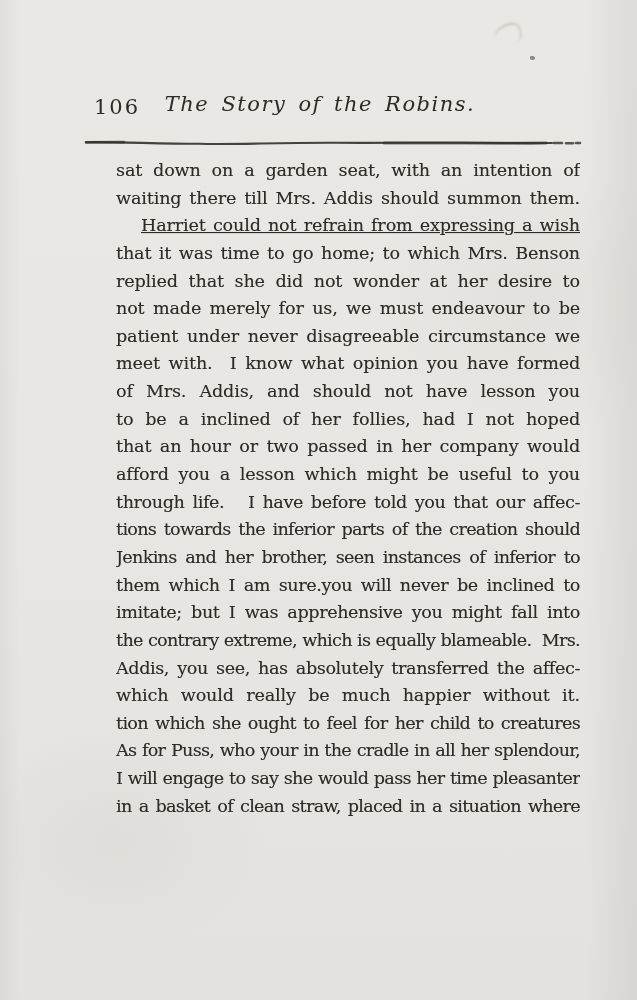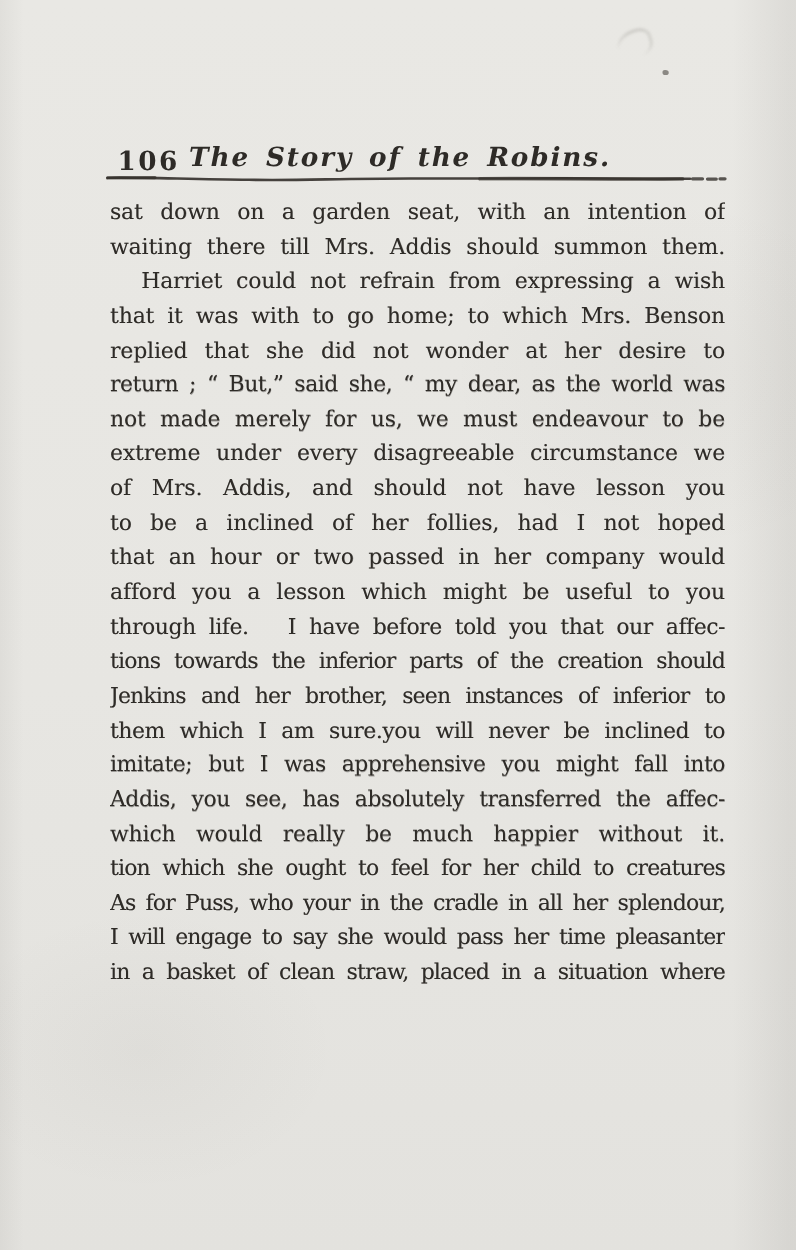--- a/index.html
+++ b/index.html
@@ -31,21 +31,21 @@
     transform: rotate(-18deg);
     filter: blur(1.3px);
     opacity: 0.55;
   }
   .speck {
     position: absolute; left: 530px; top: 56px; width: 5px; height: 4px;
     background: rgba(62,58,52,0.55); border-radius: 40% 60% 50% 50%;
     filter: blur(0.4px);
   }
   .header {
-    position: absolute; top: 113px; left: 88px; width: 492px; height: 30px; font-weight: bold;
+    position: absolute; top: 92px; left: 88px; width: 492px; height: 30px;
   }
   .page-number {
     position: absolute; left: 6px; top: 3px;
     font-size: 21px; letter-spacing: 2px;
     font-variant-numeric: oldstyle-nums;
   }
   .running-title {
     position: absolute; left: 0; right: 28px; top: 0;
     text-align: center;
     font-style: italic;
@@ -64,22 +64,23 @@
     text-shadow: 0.25px 0.25px 0 rgba(46,43,39,0.4);
   }
   .line {
     height: 27.65px;
     overflow: hidden;
     text-align: justify;
     text-align-last: justify;
     white-space: nowrap;
     display: flex; 
     display: block;
+    margin-left: 28px;
   }
-  .line.indent { padding-left: 25px; }
+  .line.indent { padding-left: 25px; text-decoration: underline; }
   .line.t1 { letter-spacing: -0.35px; word-spacing: -1px; }
   .line.t2 { letter-spacing: -0.65px; word-spacing: -1.8px; }
   svg .ink { stroke: #332f2a; fill: none; stroke-linecap: round; }
 </style>
 </head>
 <body>
 
 <div class="page">
 
   <div class="scan-noise"></div>
@@ -95,34 +96,35 @@
     <path class="ink" d="M2,4.2 C30,3.6 70,5.6 115,5.8 C150,6.8 190,4.6 250,4.8 C310,5 370,4.4 430,5 C450,5.2 460,5 468,5" stroke-width="2.1" opacity="0.9"></path>
     <path class="ink" d="M2,4.4 L40,4.1" stroke-width="2.6" opacity="0.7"></path>
     <path class="ink" d="M300,5 C350,4.5 410,5.6 462,5.1" stroke-width="3" opacity="0.6"></path>
     <path class="ink" d="M470,5 L478,5 M482,5.2 L489,5.2 M492,5 L496,5" stroke-width="2.6" opacity="0.8"></path>
   </svg>
 
   <div class="body-text">
     <div class="line">sat down on a garden seat, with an intention of</div>
     <div class="line">waiting there till Mrs. Addis should summon them.</div>
     <div class="line indent">Harriet could not refrain from expressing a wish</div>
-    <div class="line">that it was with to go home; to which Mrs. Benson</div>
+    <div class="line">that it was time to go home; to which Mrs. Benson</div>
     <div class="line">replied that she did not wonder at her desire to</div>
-    <div class="line t1">return ; “ But,” said she, “ my dear, as the world was</div>
     <div class="line">not made merely for us, we must endeavour to be</div>
-    <div class="line">extreme under every disagreeable circumstance we</div>
+    <div class="line">patient under never disagreeable circumstance we</div>
+    <div class="line">meet with.&nbsp; I know what opinion you have formed</div>
     <div class="line">of Mrs. Addis, and should not have lesson you</div>
     <div class="line">to be a inclined of her follies, had I not hoped</div>
     <div class="line">that an hour or two passed in her company would</div>
     <div class="line">afford you a lesson which might be useful to you</div>
     <div class="line t1">through life.&nbsp;&nbsp; I have before told you that our affec-</div>
     <div class="line t2">tions towards the inferior parts of the creation should</div>
     <div class="line t2">Jenkins and her brother, seen instances of inferior to</div>
     <div class="line t1">them which I am sure.you will never be inclined to</div>
     <div class="line t1">imitate; but I was apprehensive you might fall into</div>
+    <div class="line t2">the contrary extreme, which is equally blameable.&nbsp; Mrs.</div>
     <div class="line t1">Addis, you see, has absolutely transferred the affec-</div>
     <div class="line">which would really be much happier without it.</div>
     <div class="line t2">tion which she ought to feel for her child to creatures</div>
     <div class="line t2">As for Puss, who your in the cradle in all her splendour,</div>
     <div class="line t2">I will engage to say she would pass her time pleasanter</div>
     <div class="line t2">in a basket of clean straw, placed in a situation where</div>
   </div>
 
 </div>
 

